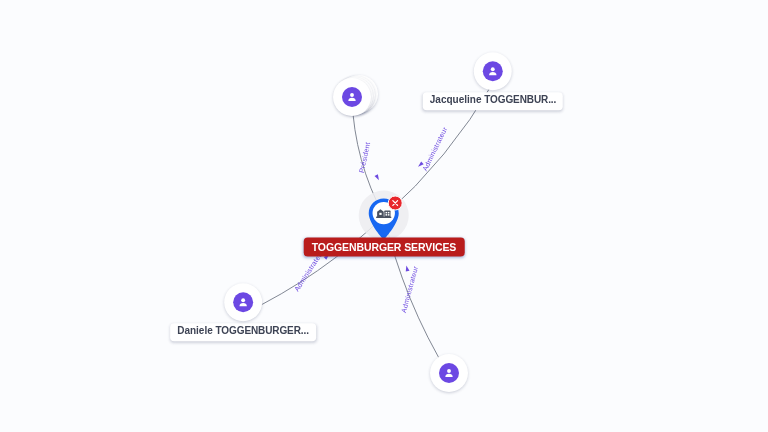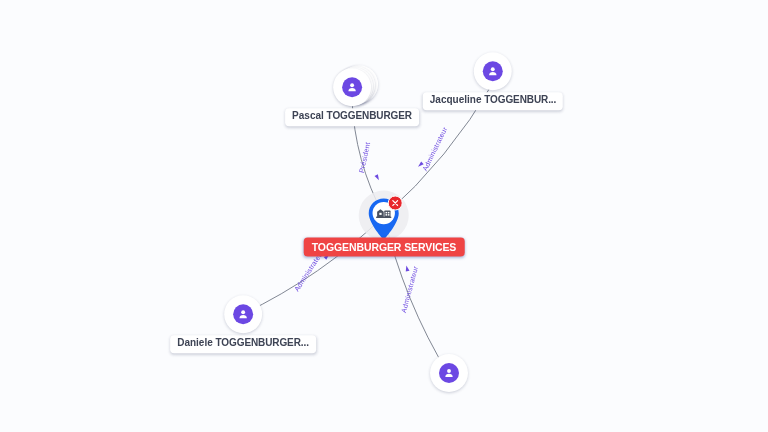--- a/index.html
+++ b/index.html
@@ -134,21 +134,21 @@
     border: 1.5px solid #ffffff;
     display: flex;
     align-items: center;
     justify-content: center;
   }
   .pin-badge svg { display: block; }
 
   .company-chip {
     position: relative;
     margin-top: -6px;
-    background: #ef4444;
+    background: #b91c1c;
     border-radius: 4px;
     padding: 3px 8px 4px 8px;
     box-shadow: 0 1px 3px rgba(20, 60, 150, .35);
     white-space: nowrap;
     font-size: 10.5px;
     font-weight: 700;
     color: #ffffff;
     letter-spacing: -.1px;
   }
 </style>
@@ -179,35 +179,34 @@
           <div class="card s2"></div>
           <div class="card s3"></div>
           <div class="card main"></div>
           <div class="avatar-disc">
             <svg width="12" height="12" viewBox="0 0 24 24" aria-hidden="true">
               <circle cx="12" cy="8" r="3.9" fill="#ffffff"></circle>
               <path d="M4.6 20c0-4.1 3.3-6.4 7.4-6.4s7.4 2.3 7.4 6.4z" fill="#ffffff"></path>
             </svg>
           </div>
         </div>
-        <div class="chip"><span class="given">Pascal</span> <span class="family">TOGGENBURGER</span></div>
       </div>
       <div class="node" style="left: 493px; top: 81px;">
         <div class="avatar-wrap">
           <div class="card main"></div>
           <div class="avatar-disc">
             <svg width="12" height="12" viewBox="0 0 24 24" aria-hidden="true">
               <circle cx="12" cy="8" r="3.9" fill="#ffffff"></circle>
               <path d="M4.6 20c0-4.1 3.3-6.4 7.4-6.4s7.4 2.3 7.4 6.4z" fill="#ffffff"></path>
             </svg>
           </div>
         </div>
         <div class="chip"><span class="given">Jacqueline</span> <span class="family">TOGGENBUR...</span></div>
       </div>
-      <div class="node" style="left: 243px; top: 324px;">
+      <div class="node" style="left: 243px; top: 312px;">
         <div class="avatar-wrap">
           <div class="card main"></div>
           <div class="avatar-disc">
             <svg width="12" height="12" viewBox="0 0 24 24" aria-hidden="true">
               <circle cx="12" cy="8" r="3.9" fill="#ffffff"></circle>
               <path d="M4.6 20c0-4.1 3.3-6.4 7.4-6.4s7.4 2.3 7.4 6.4z" fill="#ffffff"></path>
             </svg>
           </div>
         </div>
         <div class="chip"><span class="given">Daniele</span> <span class="family">TOGGENBURGER...</span></div>

